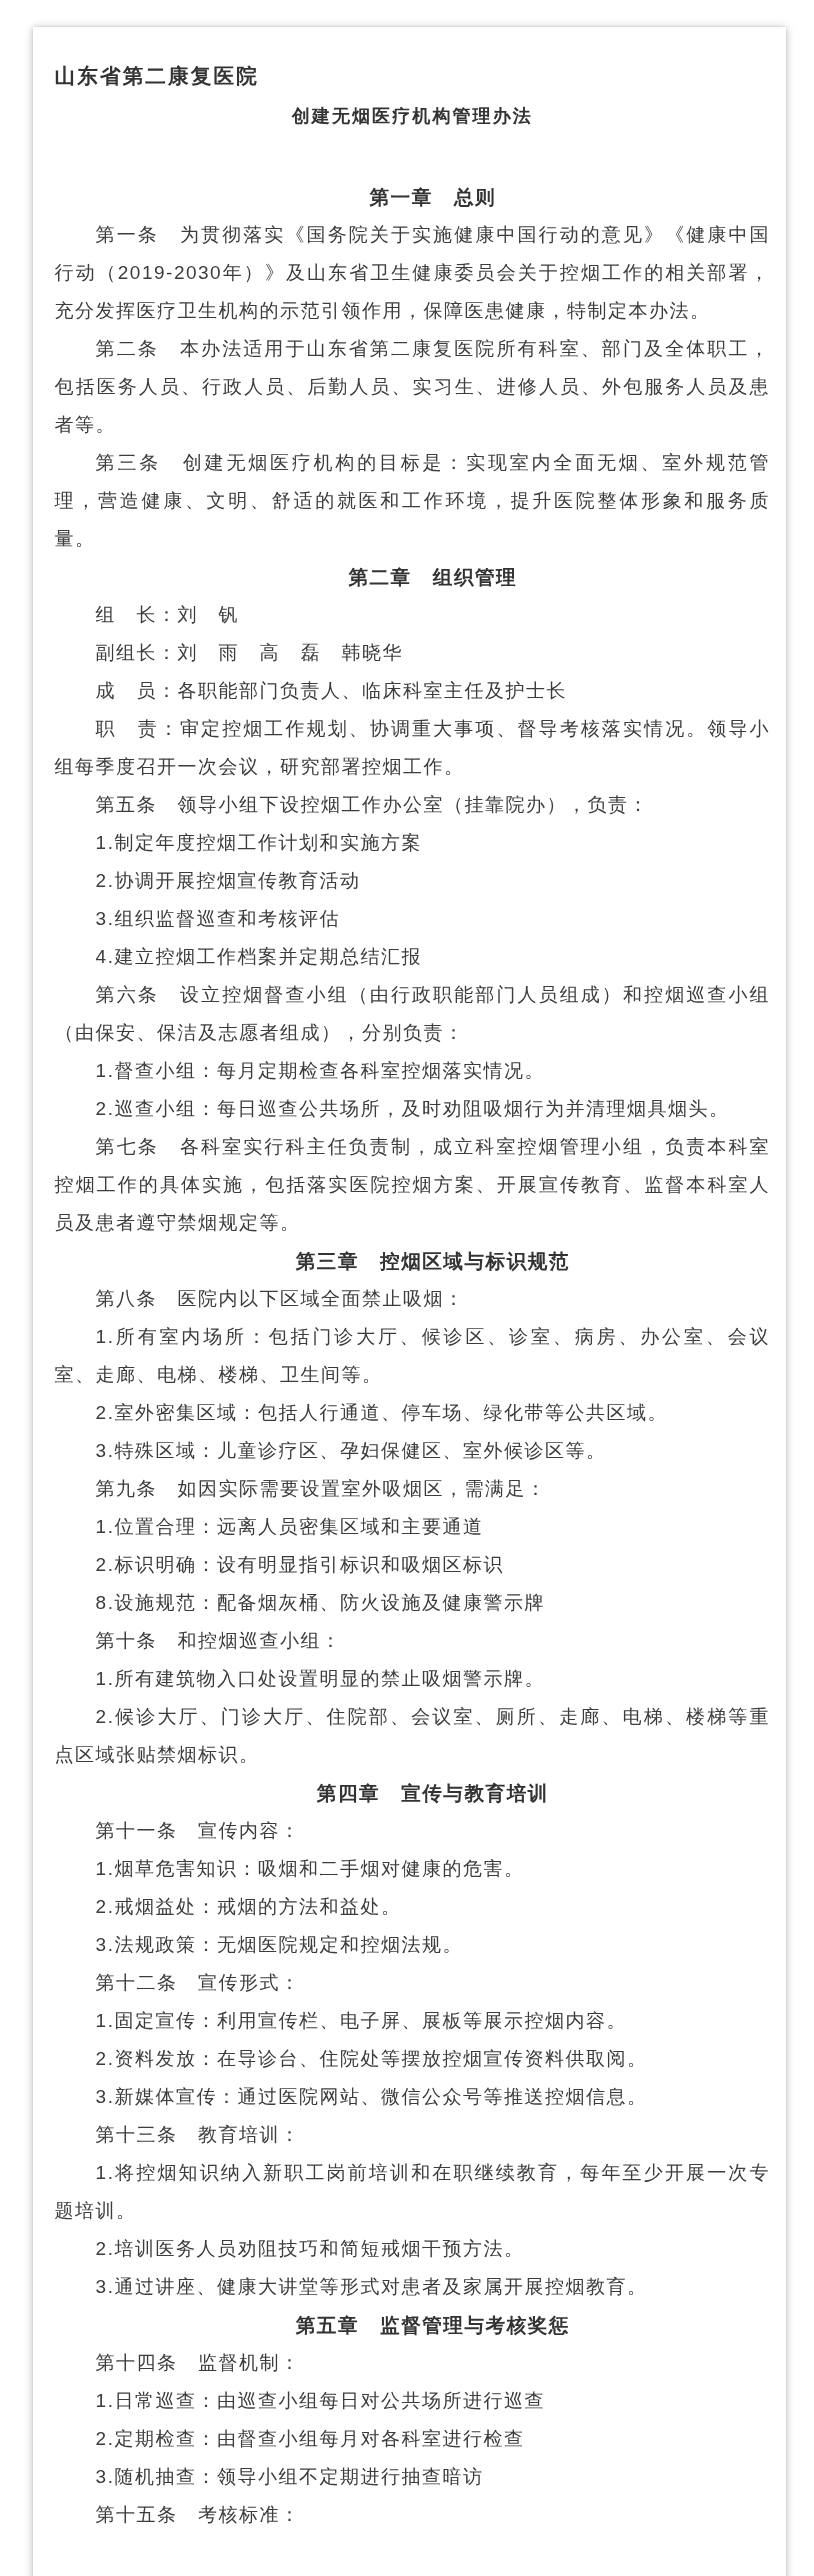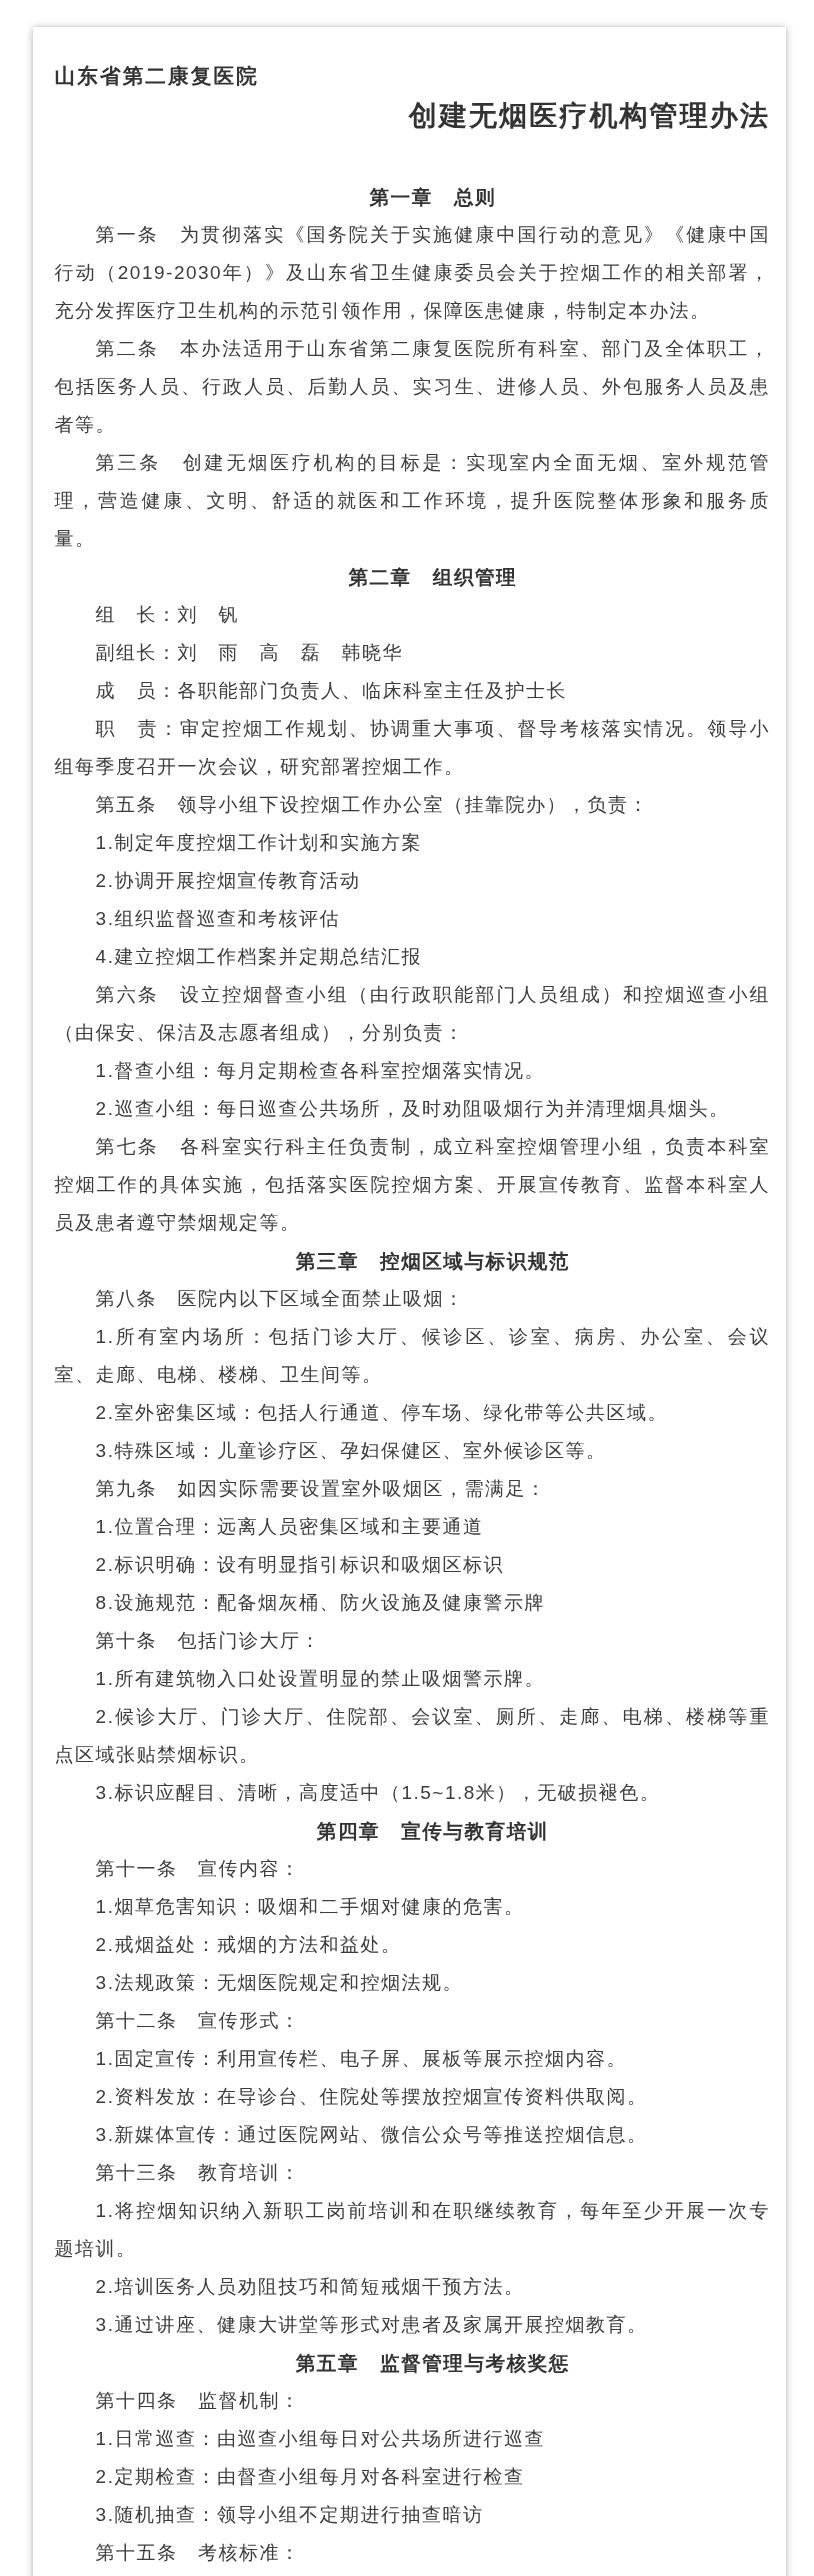--- a/index.html
+++ b/index.html
@@ -29,24 +29,24 @@
   }
   .doc-title {
     font-size: 20.6px;
     font-weight: bold;
     line-height: 40px;
     text-align: left;
     letter-spacing: 2.1px;
     color: #333333;
   }
   .doc-subtitle {
-    font-size: 28px;
+    font-size: 18px;
     font-weight: bold;
     line-height: 40px;
-    text-align: right;
+    text-align: center;
     letter-spacing: 2.1px;
     color: #333333;
     margin-bottom: 42px;
   }
   #doc-body p {
     margin: 0;
     padding: 0;
   }
   #doc-body .para {
     font-size: 19px;
@@ -95,24 +95,23 @@
         <p class="para">第七条　各科室实行科主任负责制，成立科室控烟管理小组，负责本科室控烟工作的具体实施，包括落实医院控烟方案、开展宣传教育、监督本科室人员及患者遵守禁烟规定等。</p>
         <p class="chapter">第三章　控烟区域与标识规范</p>
         <p class="para">第八条　医院内以下区域全面禁止吸烟：</p>
         <p class="para">1.所有室内场所：包括门诊大厅、候诊区、诊室、病房、办公室、会议室、走廊、电梯、楼梯、卫生间等。</p>
         <p class="para">2.室外密集区域：包括人行通道、停车场、绿化带等公共区域。</p>
         <p class="para">3.特殊区域：儿童诊疗区、孕妇保健区、室外候诊区等。</p>
         <p class="para">第九条　如因实际需要设置室外吸烟区，需满足：</p>
         <p class="para">1.位置合理：远离人员密集区域和主要通道</p>
         <p class="para">2.标识明确：设有明显指引标识和吸烟区标识</p>
         <p class="para">8.设施规范：配备烟灰桶、防火设施及健康警示牌</p>
-        <p class="para">第十条　包括门诊大厅：</p>
+        <p class="para">第十条　和控烟巡查小组：</p>
         <p class="para">1.所有建筑物入口处设置明显的禁止吸烟警示牌。</p>
         <p class="para">2.候诊大厅、门诊大厅、住院部、会议室、厕所、走廊、电梯、楼梯等重点区域张贴禁烟标识。</p>
-        <p class="para">3.标识应醒目、清晰，高度适中（1.5~1.8米），无破损褪色。</p>
         <p class="chapter">第四章　宣传与教育培训</p>
         <p class="para">第十一条　宣传内容：</p>
         <p class="para">1.烟草危害知识：吸烟和二手烟对健康的危害。</p>
         <p class="para">2.戒烟益处：戒烟的方法和益处。</p>
         <p class="para">3.法规政策：无烟医院规定和控烟法规。</p>
         <p class="para">第十二条　宣传形式：</p>
         <p class="para">1.固定宣传：利用宣传栏、电子屏、展板等展示控烟内容。</p>
         <p class="para">2.资料发放：在导诊台、住院处等摆放控烟宣传资料供取阅。</p>
         <p class="para">3.新媒体宣传：通过医院网站、微信公众号等推送控烟信息。</p>
         <p class="para">第十三条　教育培训：</p>

